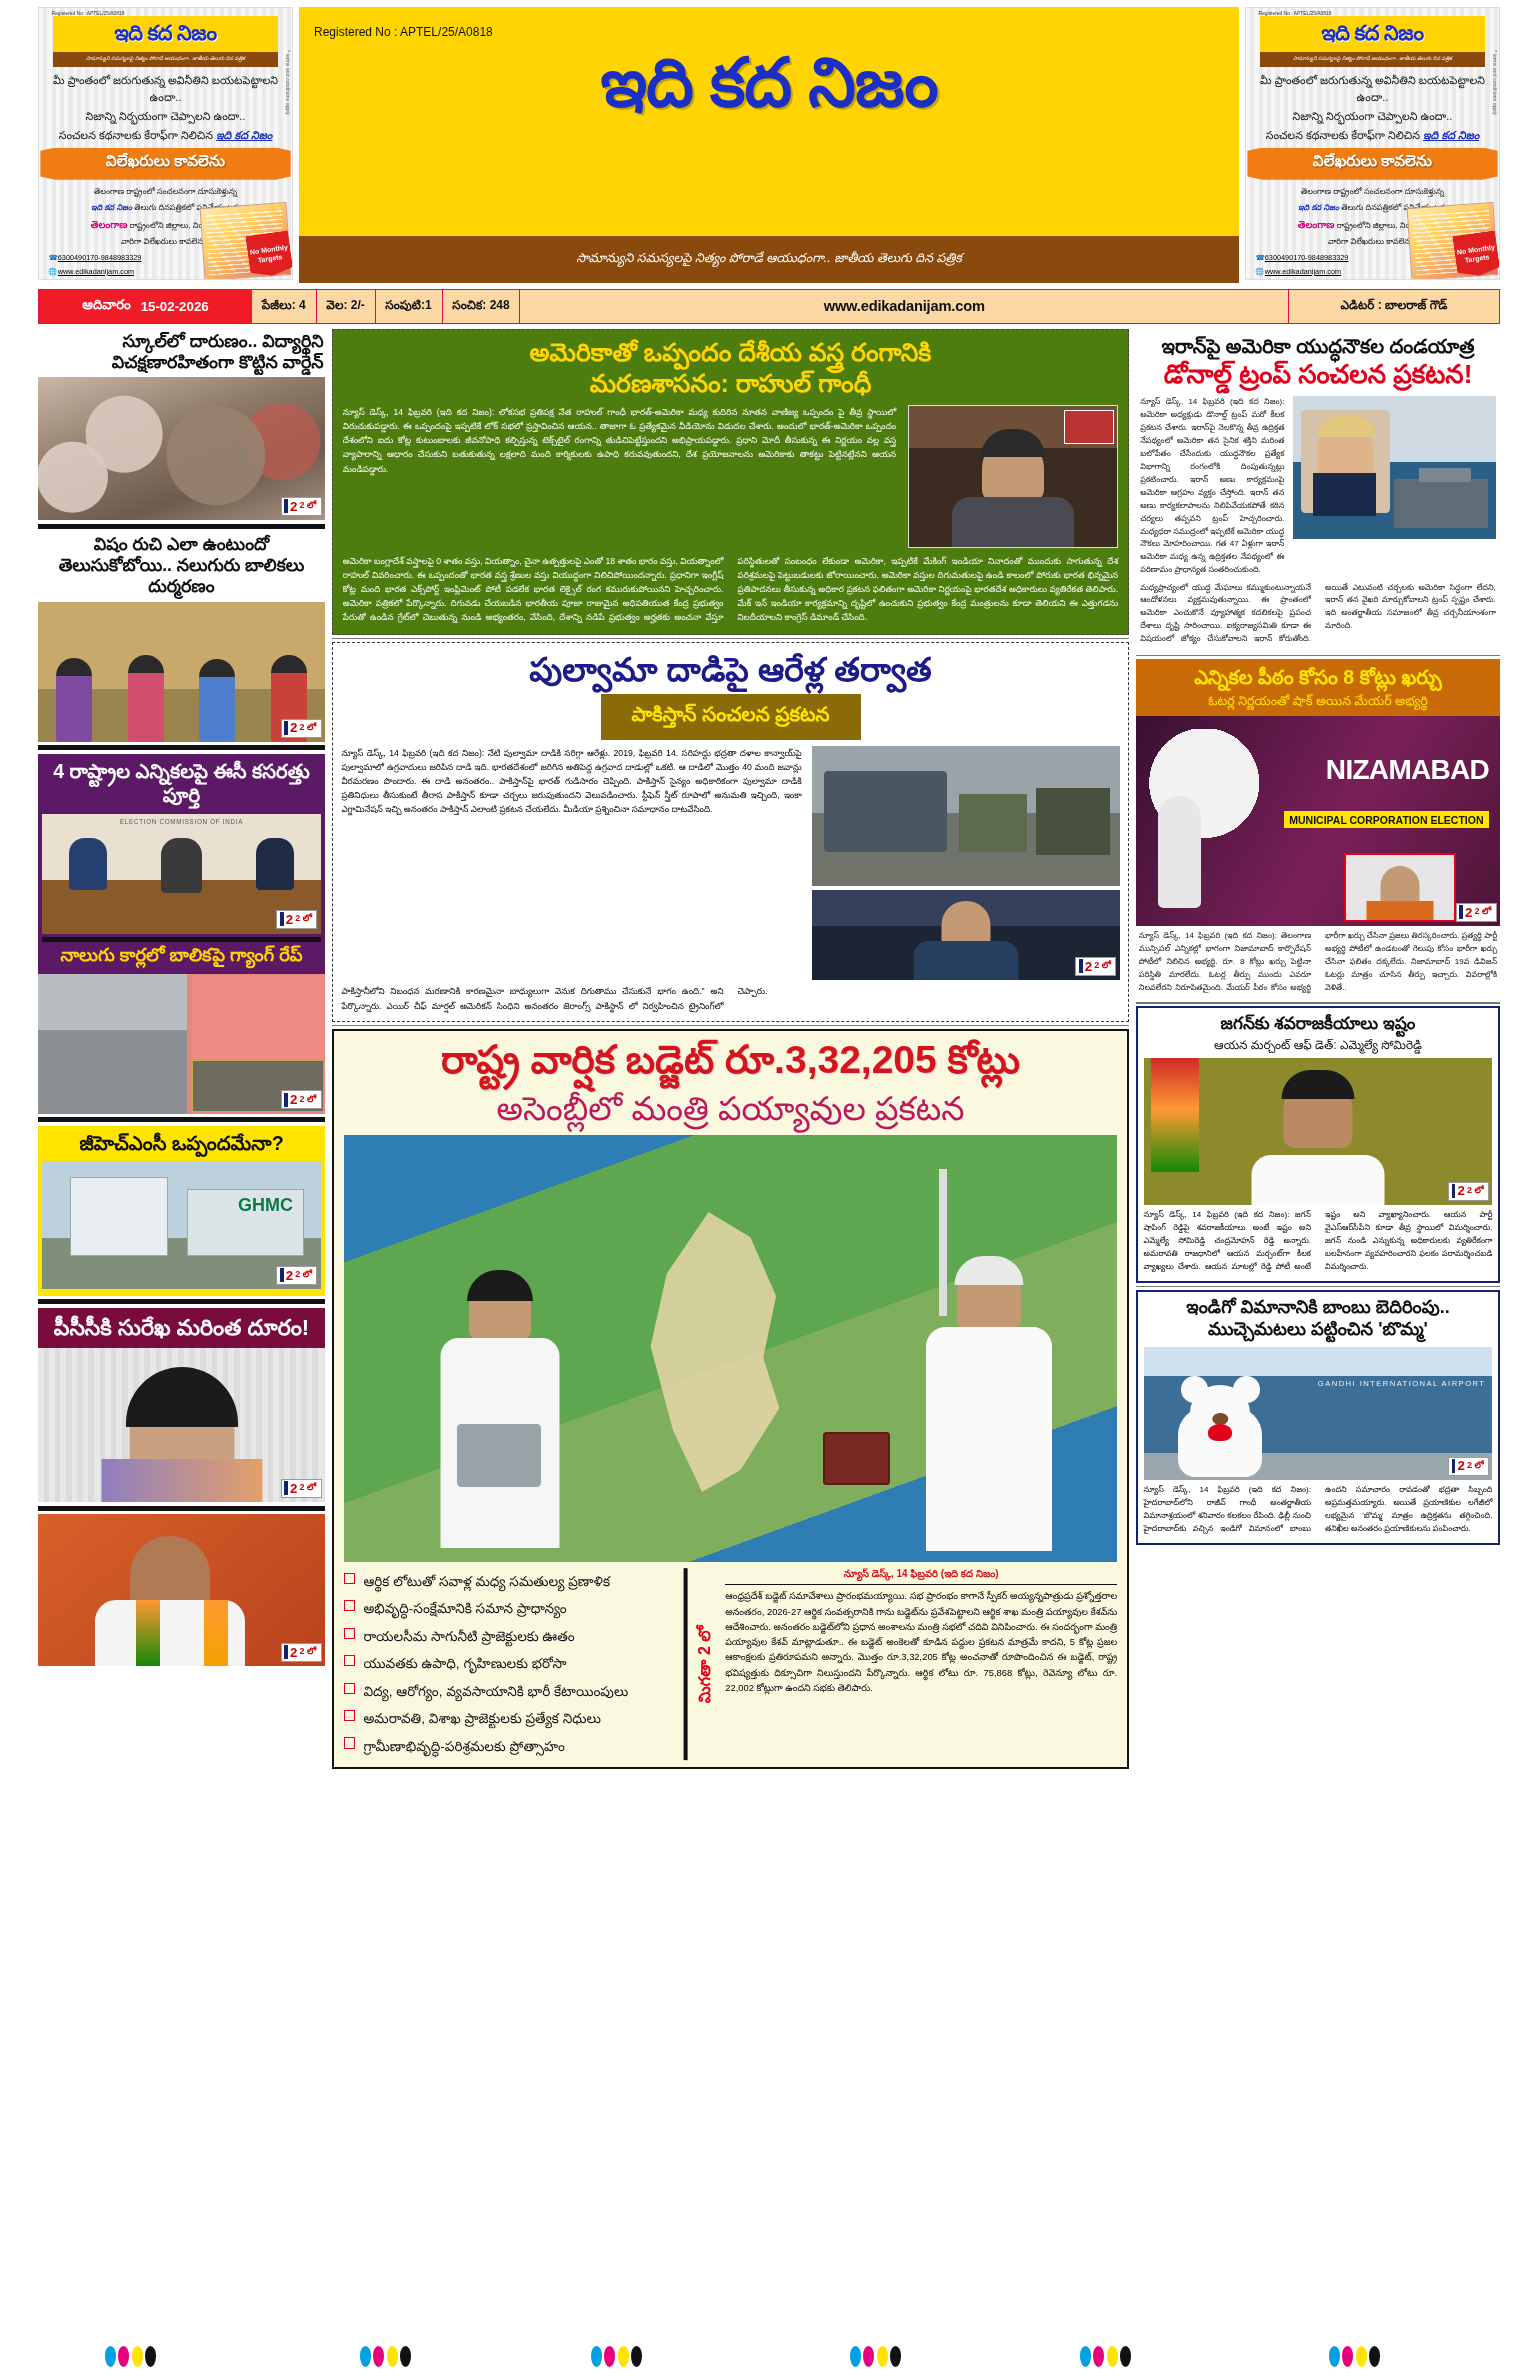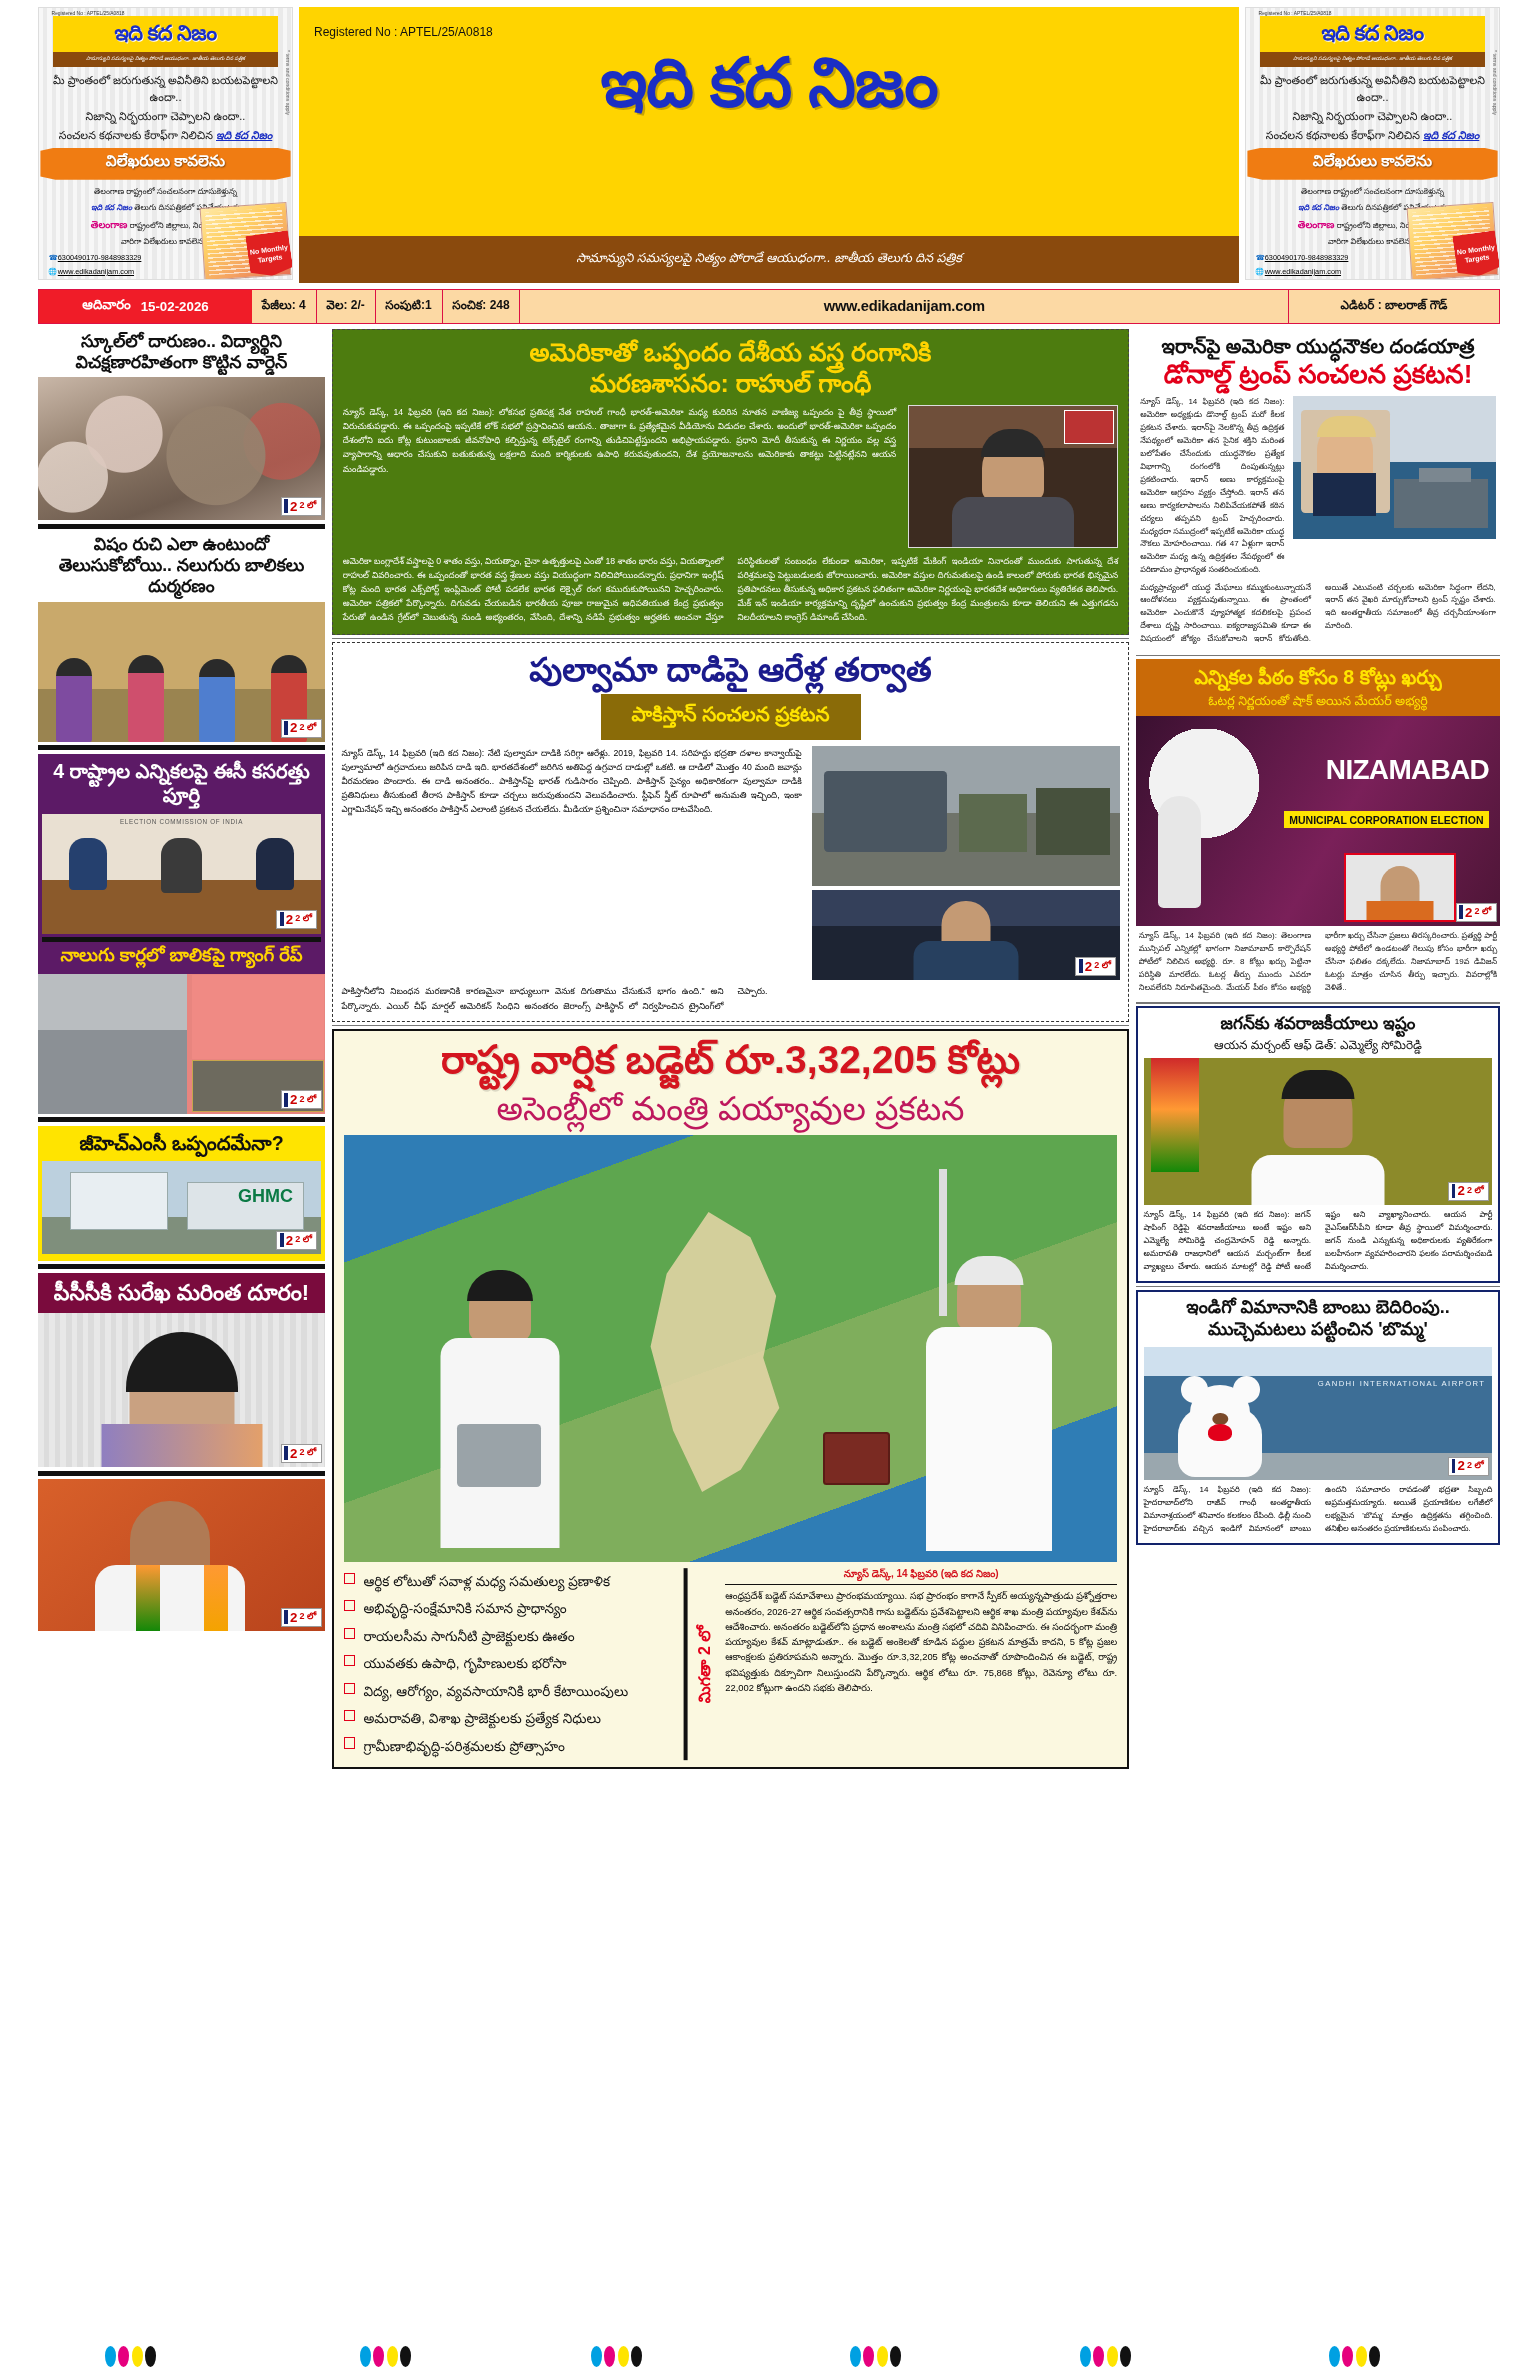--- a/index.html
+++ b/index.html
@@ -215,21 +215,21 @@
     <div class="ib-cell ib-url">www.edikadanijam.com</div>
     <div class="ib-cell ib-editor">ఎడిటర్ : బాలరాజ్ గౌడ్</div>
   </div>
 </div>
 
 <div class="page">
 
   <div class="col-left">
 
     <div>
-      <div class="hdl" style="font-size:17.5px;color:#111;padding:1.4px 1.4px 4.2px;">స్కూల్‌లో దారుణం.. విద్యార్థిని విచక్షణారహితంగా కొట్టిన వార్డెన్</div>
+      <div class="hdl" style="font-size:17.5px;color:#111;padding:1.4px 1.4px 4.2px;text-align:right;">స్కూల్‌లో దారుణం.. విద్యార్థిని విచక్షణారహితంగా కొట్టిన వార్డెన్</div>
       <div class="ph" style="height:143px;background:linear-gradient(160deg,#c9b7a8,#8e7a68 40%,#6d5b4e 70%,#a89587);">
         <div style="position:absolute;inset:0;background:
              radial-gradient(circle at 30% 40%,rgba(220,200,190,.9) 0 38px,transparent 39px),
              radial-gradient(circle at 62% 55%,rgba(150,130,110,.9) 0 49px,transparent 50px),
              radial-gradient(circle at 85% 45%,rgba(190,90,80,.75) 0 38px,transparent 39px),
              radial-gradient(circle at 12% 70%,rgba(230,215,205,.8) 0 35px,transparent 36px);"></div>
         <div class="badge2">2<span>2 లో</span></div>
       </div>
     </div>
     <div class="rule-blk"></div>
@@ -266,21 +266,21 @@
       <div style="position:absolute;left:0;top:0;width:52%;height:100%;background:
            linear-gradient(180deg,#b9bdc0 0 40%,#8b9095 40% 100%);"></div>
       <div style="position:absolute;right:1.4px;top:1.4px;width:46%;height:60%;background:#f08a84;"></div>
       <div style="position:absolute;right:1.4px;bottom:1.4px;width:46%;height:37%;background:#6d6a5e;border:1.4px solid #c8a64c;"></div>
       <div class="badge2">2<span>2 లో</span></div>
     </div>
     <div class="rule-blk"></div>
 
     <div class="box-yellow">
       <div class="hdl" style="font-size:19.6px;">జీహెచ్ఎంసీ ఒప్పందమేనా?</div>
-      <div class="ph" style="height:93px;margin-top:5.6px;background:linear-gradient(180deg,#bcd0de 0 60%,#7f8f7c 60% 100%);">
+      <div class="ph" style="height:128px;margin-top:5.6px;background:linear-gradient(180deg,#bcd0de 0 60%,#7f8f7c 60% 100%);">
         <div style="position:absolute;left:10%;top:12%;width:35%;height:62%;background:#e8eef2;border:0.7px solid #9aa;"></div>
         <div style="position:absolute;left:52%;top:22%;width:42%;height:52%;background:#dde4e8;border:0.7px solid #9aa;"></div>
         <div style="position:absolute;right:10%;top:26%;font-size:18px;font-weight:bold;color:#0b7a45;">GHMC</div>
         <div class="badge2">2<span>2 లో</span></div>
       </div>
     </div>
     <div class="rule-blk"></div>
 
     <div class="box-maroon">
       <div class="hdl" style="font-size:22px;">పీసీసీకి సురేఖ మరింత దూరం!</div>

